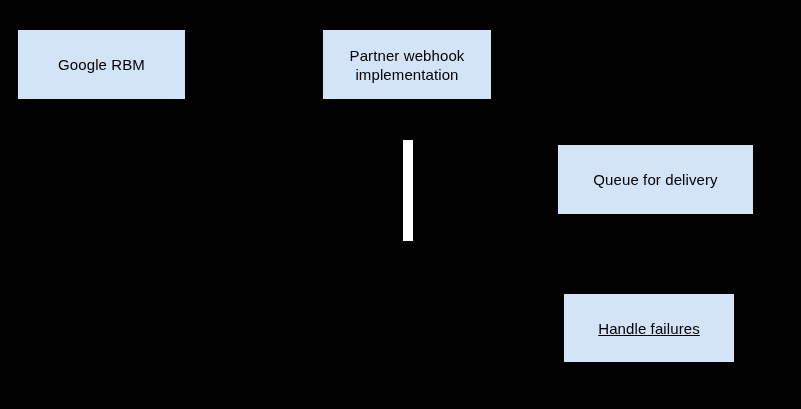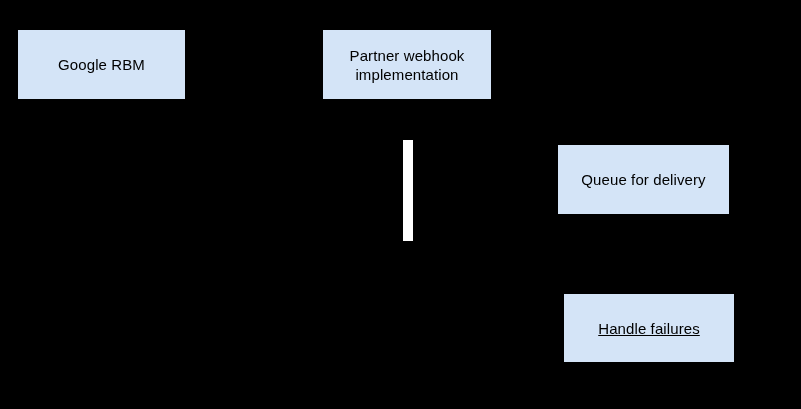--- a/index.html
+++ b/index.html
@@ -51,21 +51,21 @@
     <span class="node-label">Google RBM</span>
   </div>
 
   <div class="node" style="left:323px; top:30px; width:168px; height:69px;">
     <span class="node-label">Partner webhook
 implementation</span>
   </div>
 
   <div class="connector-bar" style="left:403px; top:140px; width:10px; height:101px;"></div>
 
-  <div class="node" style="left:558px; top:145px; width:171px; height:69px;">
+  <div class="node" style="left:558px; top:145px; width:195px; height:69px;">
     <span class="node-label">Queue for delivery</span>
   </div>
 
   <div class="node" style="left:564px; top:294px; width:170px; height:68px;text-decoration:underline;">
     <span class="node-label">Handle failures</span>
   </div>
 
 </div>
 
 </body></html>

